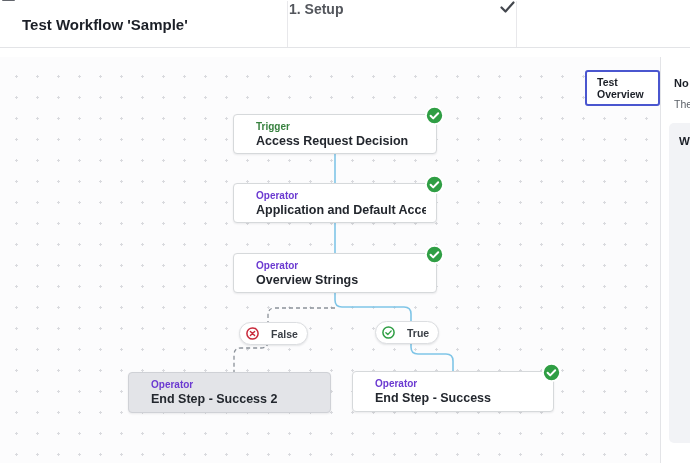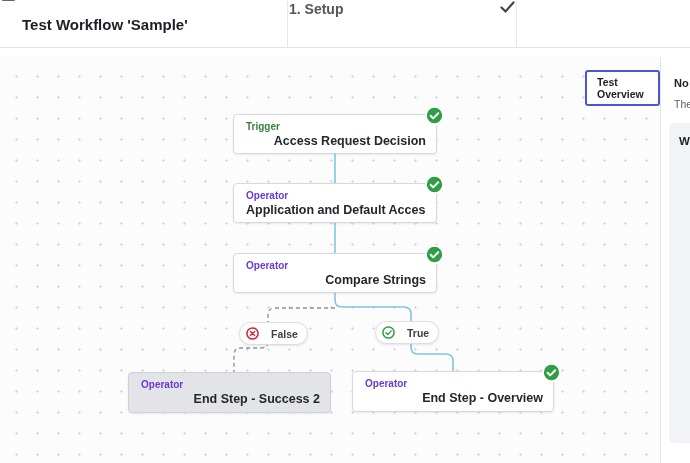--- a/index.html
+++ b/index.html
@@ -25,27 +25,27 @@
 
   
   .canvas{position:absolute;left:0;top:57px;width:660px;height:406px;background:#fcfcfd;
           background-image:radial-gradient(#d9dade 1.1px, transparent 1.2px);
           background-size:21px 21px;background-position:6px 9px;}
   .edges{position:absolute;left:0;top:0;}
 
   
   .node{position:absolute;background:#fff;border:1px solid #d6d9db;border-radius:4px;
         box-shadow:0 1px 2px rgba(20,30,40,.08);box-sizing:border-box;
-        padding:5px 10px 0 12px;cursor:pointer;}
+        padding:5px 10px 0 22px;cursor:pointer;}
   .node.selected{background:#e3e4e8;border-color:#cfd1d6;}
   .node .type{font-size:10px;font-weight:bold;line-height:13px;}
   .node .type.trigger{color:#37813f;}
   .node .type.operator{color:#6b3ad1;}
   .node .title{font-size:12.5px;font-weight:600;color:#23272e;line-height:17px;
-               white-space:nowrap;overflow:hidden;text-align:right;}
+               white-space:nowrap;overflow:hidden;}
   .badge{position:absolute;top:-10px;right:-9px;width:21px;height:21px;}
 
   
   .pill{position:absolute;height:23px;background:#fff;border:1px solid #dcdee1;border-radius:12px;
         box-shadow:0 1px 2px rgba(20,30,40,.10);display:flex;align-items:center;gap:12px;
         padding:0 9px 0 6px;box-sizing:border-box;font-size:10.5px;font-weight:600;color:#3a3f46;}
 
   
   .test-overview{position:absolute;left:585px;top:13px;height:21px;background:#fff;
                  border:2px solid #4a56cf;border-radius:3px;display:flex;align-items:center;
@@ -113,21 +113,21 @@
       <span class="badge">
         <svg width="21" height="21" viewBox="0 0 21 21">
             <circle cx="10.5" cy="10.5" r="8.7" fill="#2f9e44" stroke="#fff" stroke-width="2"></circle>
             <path d="M6.6 10.8l2.6 2.6 5-5.2" fill="none" stroke="#fff" stroke-width="2" stroke-linecap="round" stroke-linejoin="round"></path>
           </svg>
       </span>
     </div>
 
     <div class="node" style="left:233px;top:196px;width:204px;height:40px;">
       <div class="type operator">Operator</div>
-      <div class="title">Compare Strings</div>
+      <div class="title">Overview Strings</div>
       <span class="badge">
         <svg width="21" height="21" viewBox="0 0 21 21">
             <circle cx="10.5" cy="10.5" r="8.7" fill="#2f9e44" stroke="#fff" stroke-width="2"></circle>
             <path d="M6.6 10.8l2.6 2.6 5-5.2" fill="none" stroke="#fff" stroke-width="2" stroke-linecap="round" stroke-linejoin="round"></path>
           </svg>
       </span>
     </div>
 
     <div class="pill" style="left:239px;top:265px;">
       <span>
@@ -149,21 +149,21 @@
       <span>True</span>
     </div>
 
     <div class="node selected" style="left:128px;top:315px;width:203px;height:41px;">
       <div class="type operator">Operator</div>
       <div class="title">End Step - Success 2</div>
     </div>
 
     <div class="node" style="left:352px;top:314px;width:202px;height:41px;">
       <div class="type operator">Operator</div>
-      <div class="title">End Step - Overview</div>
+      <div class="title">End Step - Success</div>
       <span class="badge">
         <svg width="21" height="21" viewBox="0 0 21 21">
             <circle cx="10.5" cy="10.5" r="8.7" fill="#2f9e44" stroke="#fff" stroke-width="2"></circle>
             <path d="M6.6 10.8l2.6 2.6 5-5.2" fill="none" stroke="#fff" stroke-width="2" stroke-linecap="round" stroke-linejoin="round"></path>
           </svg>
       </span>
     </div>
 
     <div class="test-overview">
       <span>Test Overview</span>

